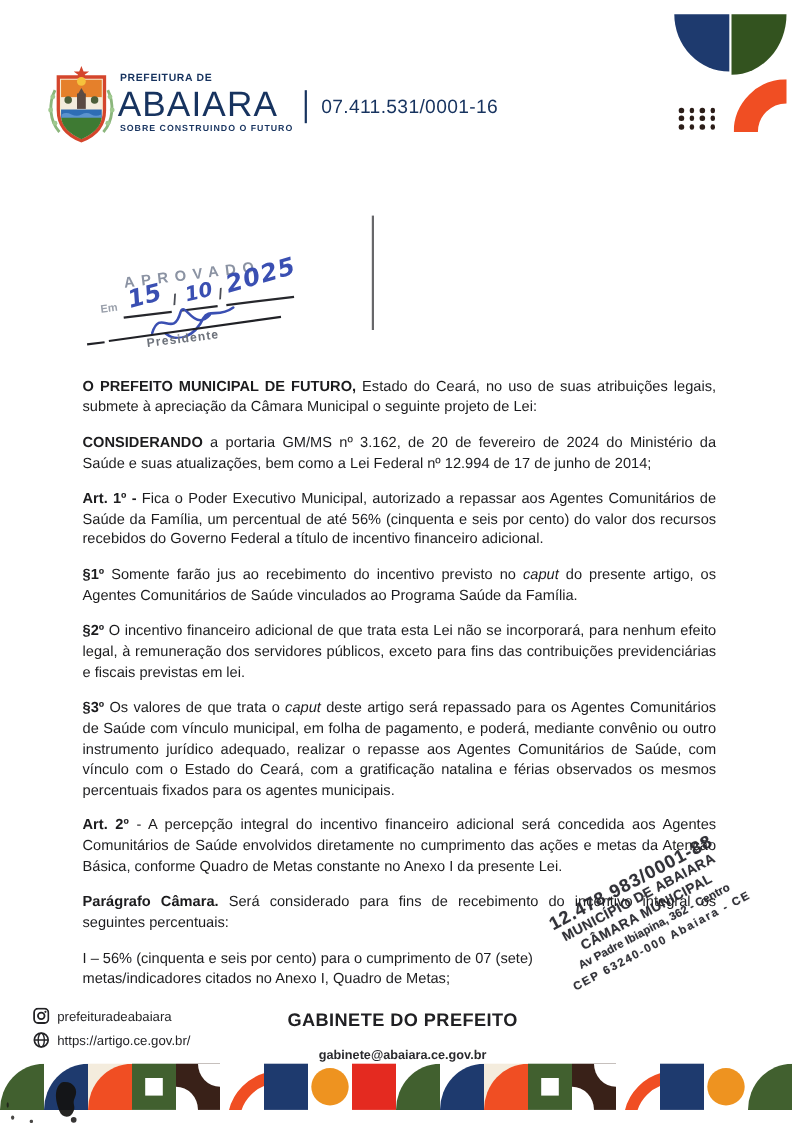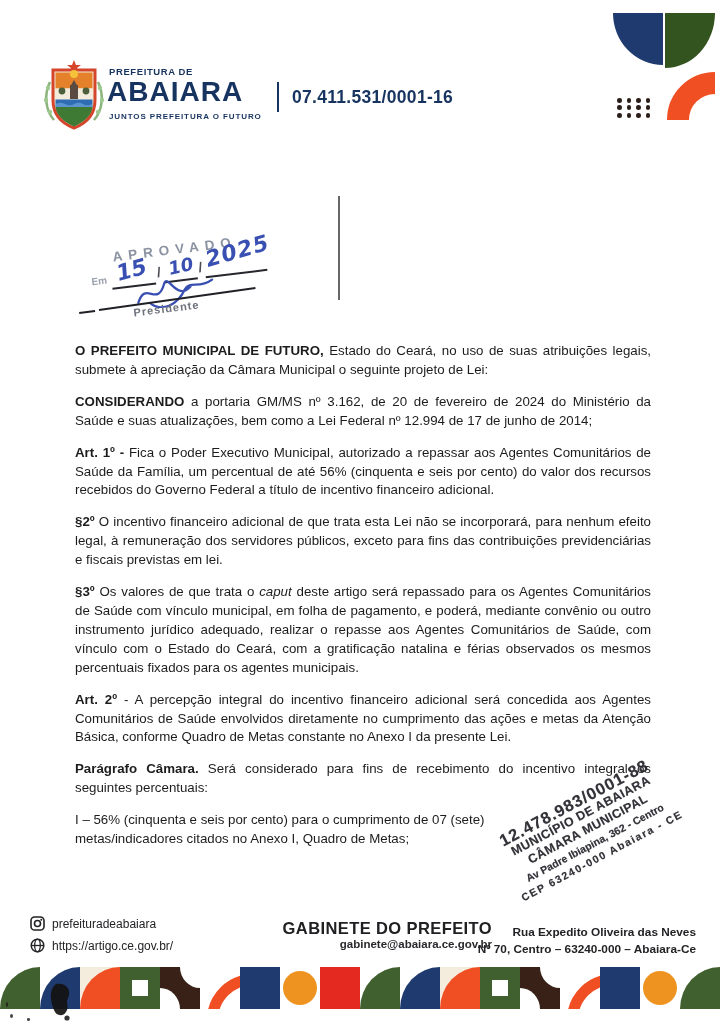--- a/index.html
+++ b/index.html
@@ -8,24 +8,24 @@
     --ink:#1d1d1f; --pen:#3a4fb2;
   }
   *{margin:0;padding:0;box-sizing:border-box}
   html,body{background:#777}
   .page{position:relative;width:720px;height:1024px;background:#ffffff;overflow:hidden;
         font-family:"Liberation Sans",sans-serif;color:var(--ink);margin:0 auto}
   .abs{position:absolute}
 
   
   .brand-top{left:109px;top:66px;font-size:9.5px;font-weight:bold;color:var(--brand);letter-spacing:.6px}
-  .brand-name{left:107px;top:76px;font-size:28px;font-weight:700;color:var(--brand);letter-spacing:1px}
+  .brand-name{left:107px;top:76px;font-size:32px;font-weight:400;color:var(--brand);letter-spacing:1px}
   .brand-slogan{left:109px;top:112px;font-size:8px;font-weight:bold;color:var(--brand);letter-spacing:.9px}
   .hdr-divider{left:277px;top:82px;width:2px;height:30px;background:var(--brand)}
-  .cnpj{left:292px;top:87px;font-size:17.5px;font-weight:bold;color:var(--brand);letter-spacing:.3px}
+  .cnpj{left:292px;top:87px;font-size:17.5px;font-weight:normal;color:var(--brand);letter-spacing:.3px}
   .doc-title{left:75px;top:134px;font-size:13.5px;font-weight:bold;color:#19191b;letter-spacing:.2px}
 
   
   .tr-navy{left:613px;top:13px;width:50px;height:52px;background:var(--navy);border-bottom-left-radius:100% 100%}
   .tr-green{left:665px;top:13px;width:50px;height:55px;background:#33531f;border-bottom-right-radius:100% 100%}
   .tr-ringclip{left:667px;top:72px;width:48px;height:48px;overflow:hidden}
   .tr-ring{position:absolute;left:0;top:0;width:96px;height:96px;border:22px solid var(--orange);border-radius:50%}
   .dots{left:617px;top:98px;width:36px;height:20px;display:grid;grid-template-columns:repeat(4,1fr);grid-template-rows:repeat(3,1fr);gap:2.4px}
   .dots i{width:4.6px;height:4.6px;border-radius:50%;background:#2b1d18;display:block}
 
@@ -63,23 +63,23 @@
            color:rgba(38,38,44,.88);line-height:15px;text-shadow:0 0 .7px rgba(38,38,44,.55)}
   .cl0{font-size:16.5px;font-weight:bold;letter-spacing:1px}
   .cl1,.cl2{font-size:12.5px;font-weight:bold;letter-spacing:.4px}
   .cl3{font-size:10.5px;font-weight:bold}
   .cl4{font-size:10.5px;font-weight:bold;letter-spacing:1.6px}
 
   
   .f-left{left:30px;top:916px;width:190px}
   .f-row{display:flex;align-items:center;gap:7px;margin-bottom:7px}
   .f-row span{font-size:12px;font-weight:normal;color:#232326}
-  .f-center{left:240px;top:919px;width:252px;text-align:right}
+  .f-center{left:240px;top:919px;width:252px;text-align:center}
   .f-office{font-size:16.5px;font-weight:bold;color:#202023;letter-spacing:.4px}
-  .f-email{font-size:11.5px;font-weight:bold;color:#2a2a2e;margin-top:0}
+  .f-email{font-size:11.5px;font-weight:bold;color:#2a2a2e;margin-top:16px}
   .f-right{left:440px;top:924px;width:256px;text-align:right}
   .f-addr{font-size:11.8px;font-weight:bold;color:#232326;line-height:17px}
 
   
   .band{left:0;top:967px;width:720px;height:42px;display:flex}
   .tile{position:relative;flex:0 0 40px;width:40px;height:42px;overflow:hidden;background:#fff}
   .tile.q-green::before,.tile.q-navy::before,.tile.q-orange::before{
     content:"";position:absolute;inset:0;border-top-left-radius:100% 100%}
   .tile.q-green::before{background:var(--green)}
   .tile.q-navy::before{background:var(--navy)}
@@ -146,21 +146,21 @@
       <circle cx="20" cy="31" r="3.4" fill="#4d5f3a"></circle>
         <circle cx="44" cy="31" r="3.4" fill="#4d5f3a"></circle>
       <path d="M13.5,39.5 H50.5 V47 H13.5 Z" fill="#2e6db4"></path>
       <path d="M14,44 q4,-2.6 9,0 q5,2.6 9,0 q5,-2.6 9,0 q4,2.6 9,0 V47 H14 Z" fill="#5b93cf"></path>
       <path d="M13.5,47 H50.5 Q49,59 32,66.5 Q15,59 13.5,47 Z" fill="#3e7a33"></path>
     </svg>
   </div>
 
   <div class="abs brand-top">PREFEITURA DE</div>
   <div class="abs brand-name">ABAIARA</div>
-  <div class="abs brand-slogan">JUNTOS PREFEITURA O FUTURO</div>
+  <div class="abs brand-slogan">SOBRE CONSTRUINDO O FUTURO</div>
   <div class="abs hdr-divider"></div>
   <div class="abs cnpj">07.411.531/0001-16</div>
 
   <div class="abs fold-line"></div>
 
   <div class="abs ap">
     <div class="ap-title">APROVADO</div>
     <div class="ap-em">Em</div>
     <div class="ap-u ap-u1"></div>
       <div class="ap-u ap-u2"></div>
@@ -177,20 +177,21 @@
     </div>
     <div class="ap-sigline"></div>
     <div class="ap-dash"></div>
     <div class="ap-role">Presidente</div>
   </div>
 
   <div class="abs body-text">
       <p><b>O PREFEITO MUNICIPAL DE FUTURO,</b><span> Estado do Ceará, no uso de suas atribuições legais, submete à apreciação da Câmara Municipal o seguinte projeto de Lei:</span></p>
       <p><b>CONSIDERANDO</b><span> a portaria GM/MS nº 3.162, de 20 de fevereiro de 2024 do Ministério da Saúde e suas atualizações, bem como a Lei Federal nº 12.994 de 17 de junho de 2014;</span></p>
       <p><b>Art. 1º -</b><span> Fica o Poder Executivo Municipal, autorizado a repassar aos Agentes Comunitários de Saúde da Família, um percentual de até 56% (cinquenta e seis por cento) do valor dos recursos recebidos do Governo Federal a título de incentivo financeiro adicional.</span></p>
+      <p><b>§1º</b><span> Somente farão jus ao recebimento do incentivo previsto no </span><i>caput</i><span> do presente artigo, os Agentes Comunitários de Saúde vinculados ao Programa Saúde da Família.</span></p>
       <p><b>§2º</b><span> O incentivo financeiro adicional de que trata esta Lei não se incorporará, para nenhum efeito legal, à remuneração dos servidores públicos, exceto para fins das contribuições previdenciárias e fiscais previstas em lei.</span></p>
       <p><b>§3º</b><span> Os valores de que trata o </span><i>caput</i><span> deste artigo será repassado para os Agentes Comunitários de Saúde com vínculo municipal, em folha de pagamento, e poderá, mediante convênio ou outro instrumento jurídico adequado, realizar o repasse aos Agentes Comunitários de Saúde, com vínculo com o Estado do Ceará, com a gratificação natalina e férias observados os mesmos percentuais fixados para os agentes municipais.</span></p>
       <p><b>Art. 2º</b><span> - A percepção integral do incentivo financeiro adicional será concedida aos Agentes Comunitários de Saúde envolvidos diretamente no cumprimento das ações e metas da Atenção Básica, conforme Quadro de Metas constante no Anexo I da presente Lei.</span></p>
       <p><b>Parágrafo Câmara.</b><span> Será considerado para fins de recebimento do incentivo integral os seguintes percentuais:</span></p>
       <p><span>I – 56% (cinquenta e seis por cento) para o cumprimento de 07 (sete)</span><br><span>metas/indicadores citados no Anexo I, Quadro de Metas;</span></p>
     </div>
 
   <div class="abs council">
       <div class="cl0">12.478.983/0001-88</div>
       <div class="cl1">MUNICÍPIO DE ABAIARA</div>
@@ -217,24 +218,20 @@
             <ellipse cx="7.5" cy="7.5" rx="2.8" ry="6.3" fill="none" stroke="#232326" stroke-width="1.3"></ellipse>
             <line x1="1.2" y1="7.5" x2="13.8" y2="7.5" stroke="#232326" stroke-width="1.3"></line>
           </svg>
       </span>
       <span>https://artigo.ce.gov.br/</span>
     </div>
   </div>
   <div class="abs f-center">
     <div class="f-office">GABINETE DO PREFEITO</div>
     <div class="f-email">gabinete@abaiara.ce.gov.br</div>
-  </div>
-  <div class="abs f-right">
-    <div class="f-addr">Rua Expedito Oliveira das Neves</div>
-    <div class="f-addr">Nº 70, Centro – 63240-000 – Abaiara-Ce</div>
   </div>
 
   <div class="abs band">
       <div class="tile q-green"></div>
       <div class="tile q-navy"></div>
       <div class="tile q-orange"></div>
       <div class="tile frame-green"></div>
       <div class="tile s-brown"></div>
       <div class="tile arc-orange"></div>
       <div class="tile sq-navy"></div>

